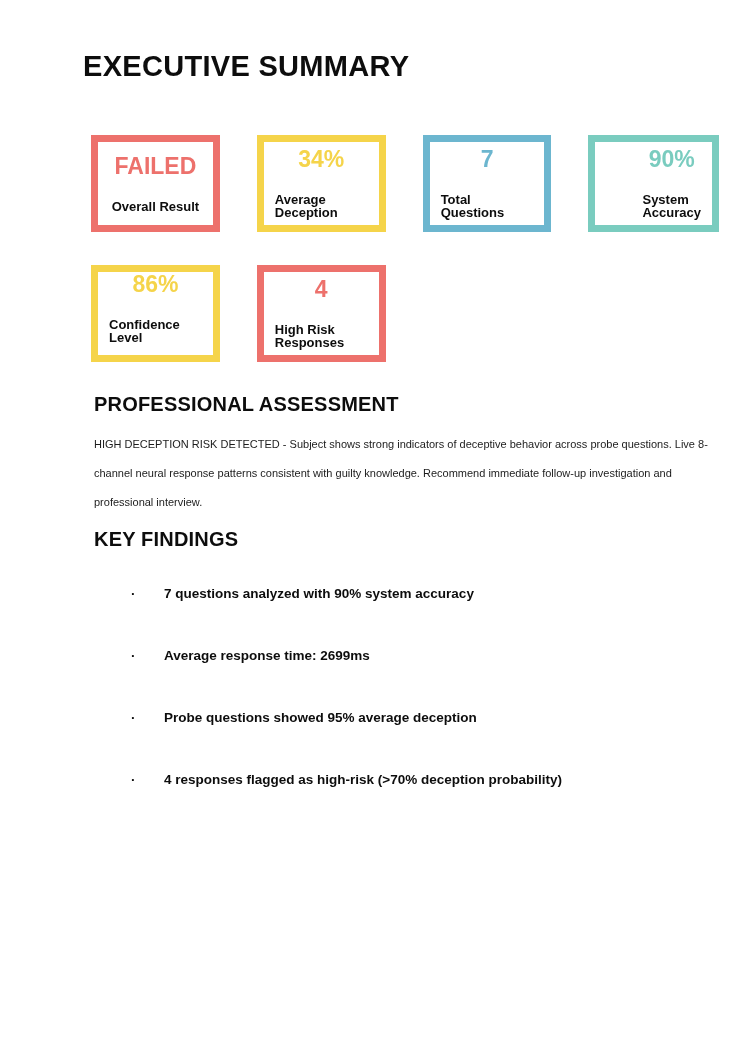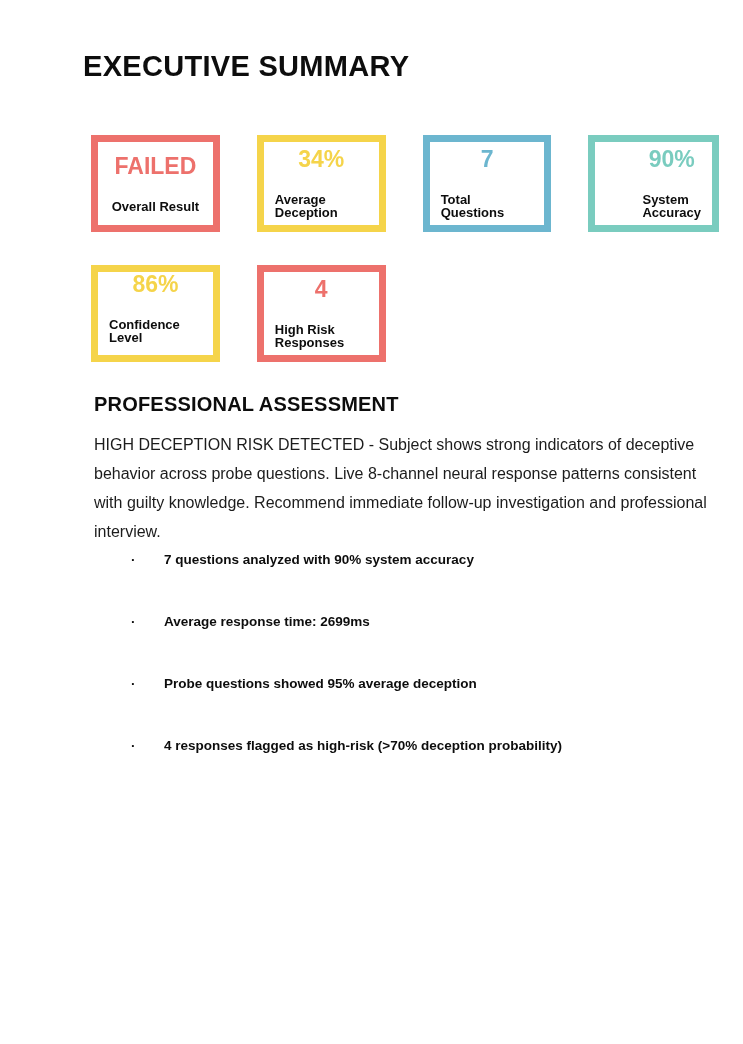--- a/index.html
+++ b/index.html
@@ -60,21 +60,21 @@
   .section-assessment { top: 349px; }
   .section-findings { top: 484px; }
   .section-heading {
     font-size: 20px;
     font-weight: bold;
     letter-spacing: 0.2px;
     color: #0d0d0d;
   }
   .assessment-body {
     margin-top: 14px;
-    font-size: 16px;
+    font-size: 11px;
     line-height: 29px;
     font-weight: normal;
     color: #1c1c1c;
   }
   .findings-list {
     margin-top: 17px;
     list-style: none;
   }
   .finding-item {
     font-size: 13.5px;
@@ -127,20 +127,21 @@
     <div class="metric-label">High Risk Responses</div>
   </div>
 </div>
 
 <div class="section section-assessment">
   <h2 class="section-heading">PROFESSIONAL ASSESSMENT</h2>
   <p class="assessment-body">HIGH DECEPTION RISK DETECTED - Subject shows strong indicators of deceptive behavior across probe questions. Live 8-channel neural response patterns consistent with guilty knowledge. Recommend immediate follow-up investigation and professional interview.</p>
 </div>
 
 <div class="section section-findings">
+  <h2 class="section-heading">KEY FINDINGS</h2>
   <ul class="findings-list">
     <li class="finding-item"><span class="bullet-marker">·</span><span>7 questions analyzed with 90% system accuracy</span></li>
     <li class="finding-item"><span class="bullet-marker">·</span><span>Average response time: 2699ms</span></li>
     <li class="finding-item"><span class="bullet-marker">·</span><span>Probe questions showed 95% average deception</span></li>
     <li class="finding-item"><span class="bullet-marker">·</span><span>4 responses flagged as high-risk (&gt;70% deception probability)</span></li>
   </ul>
 </div>
 
 <div class="page-footer">Page 2 of 4</div>
 

